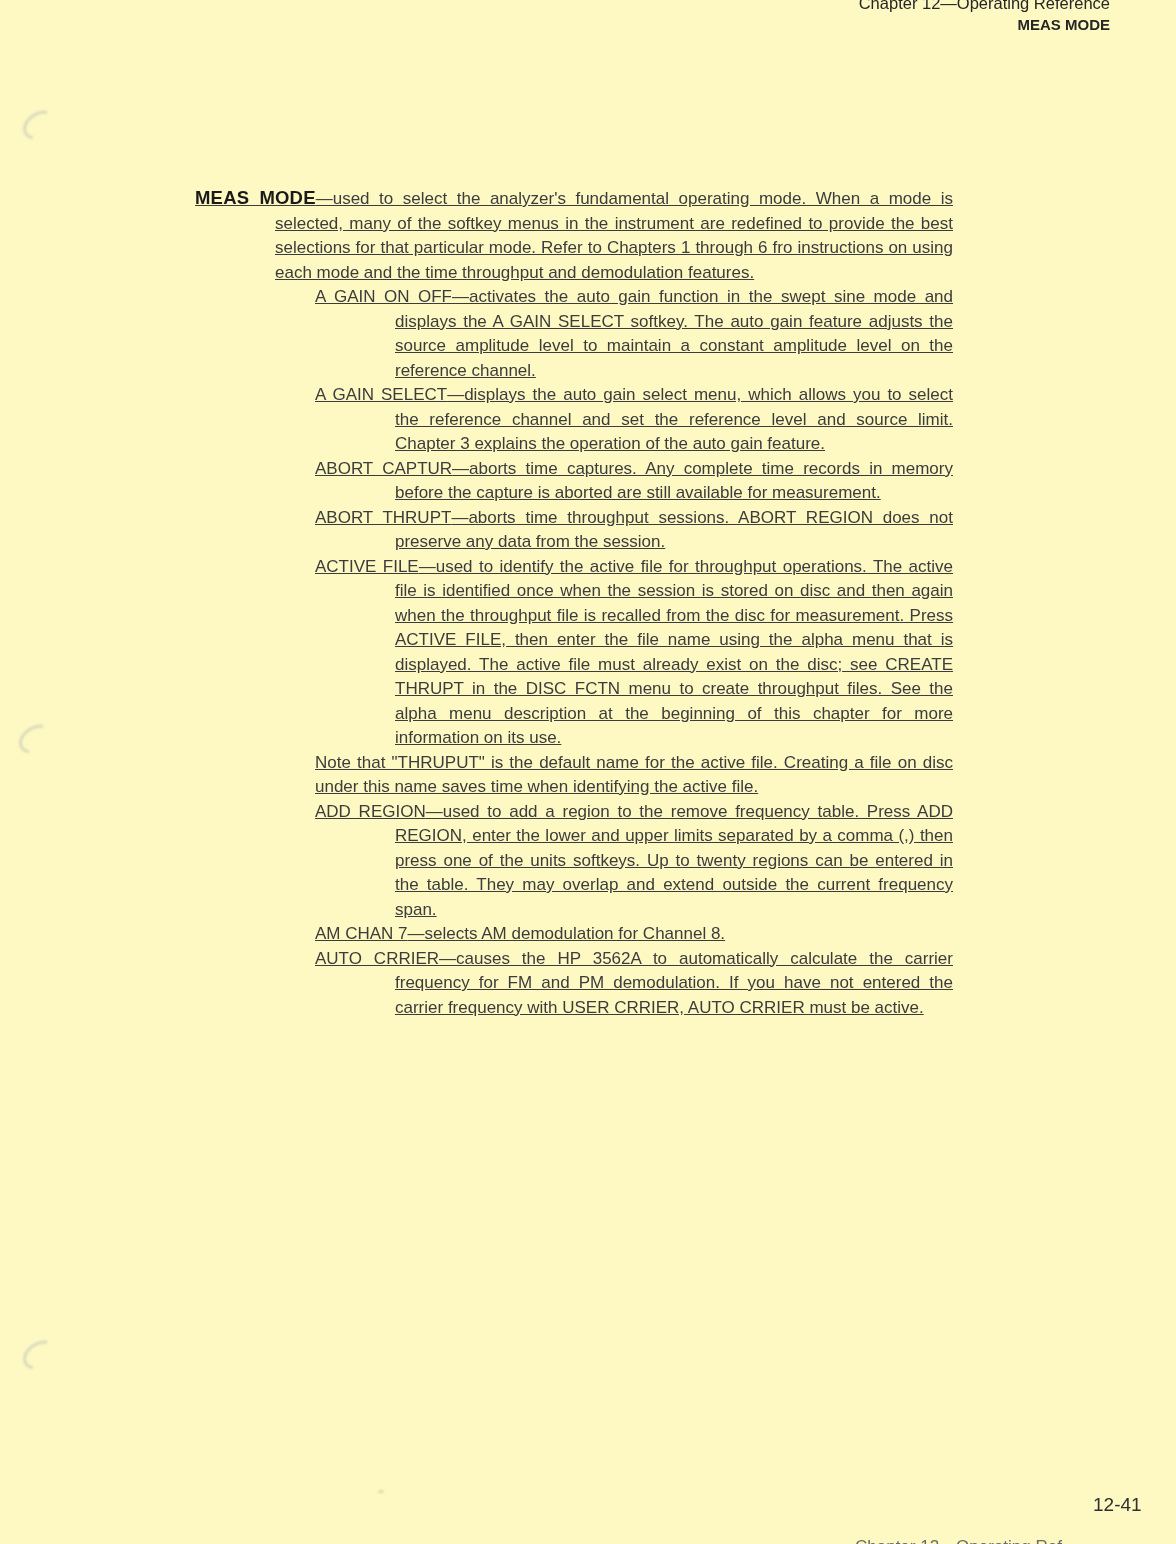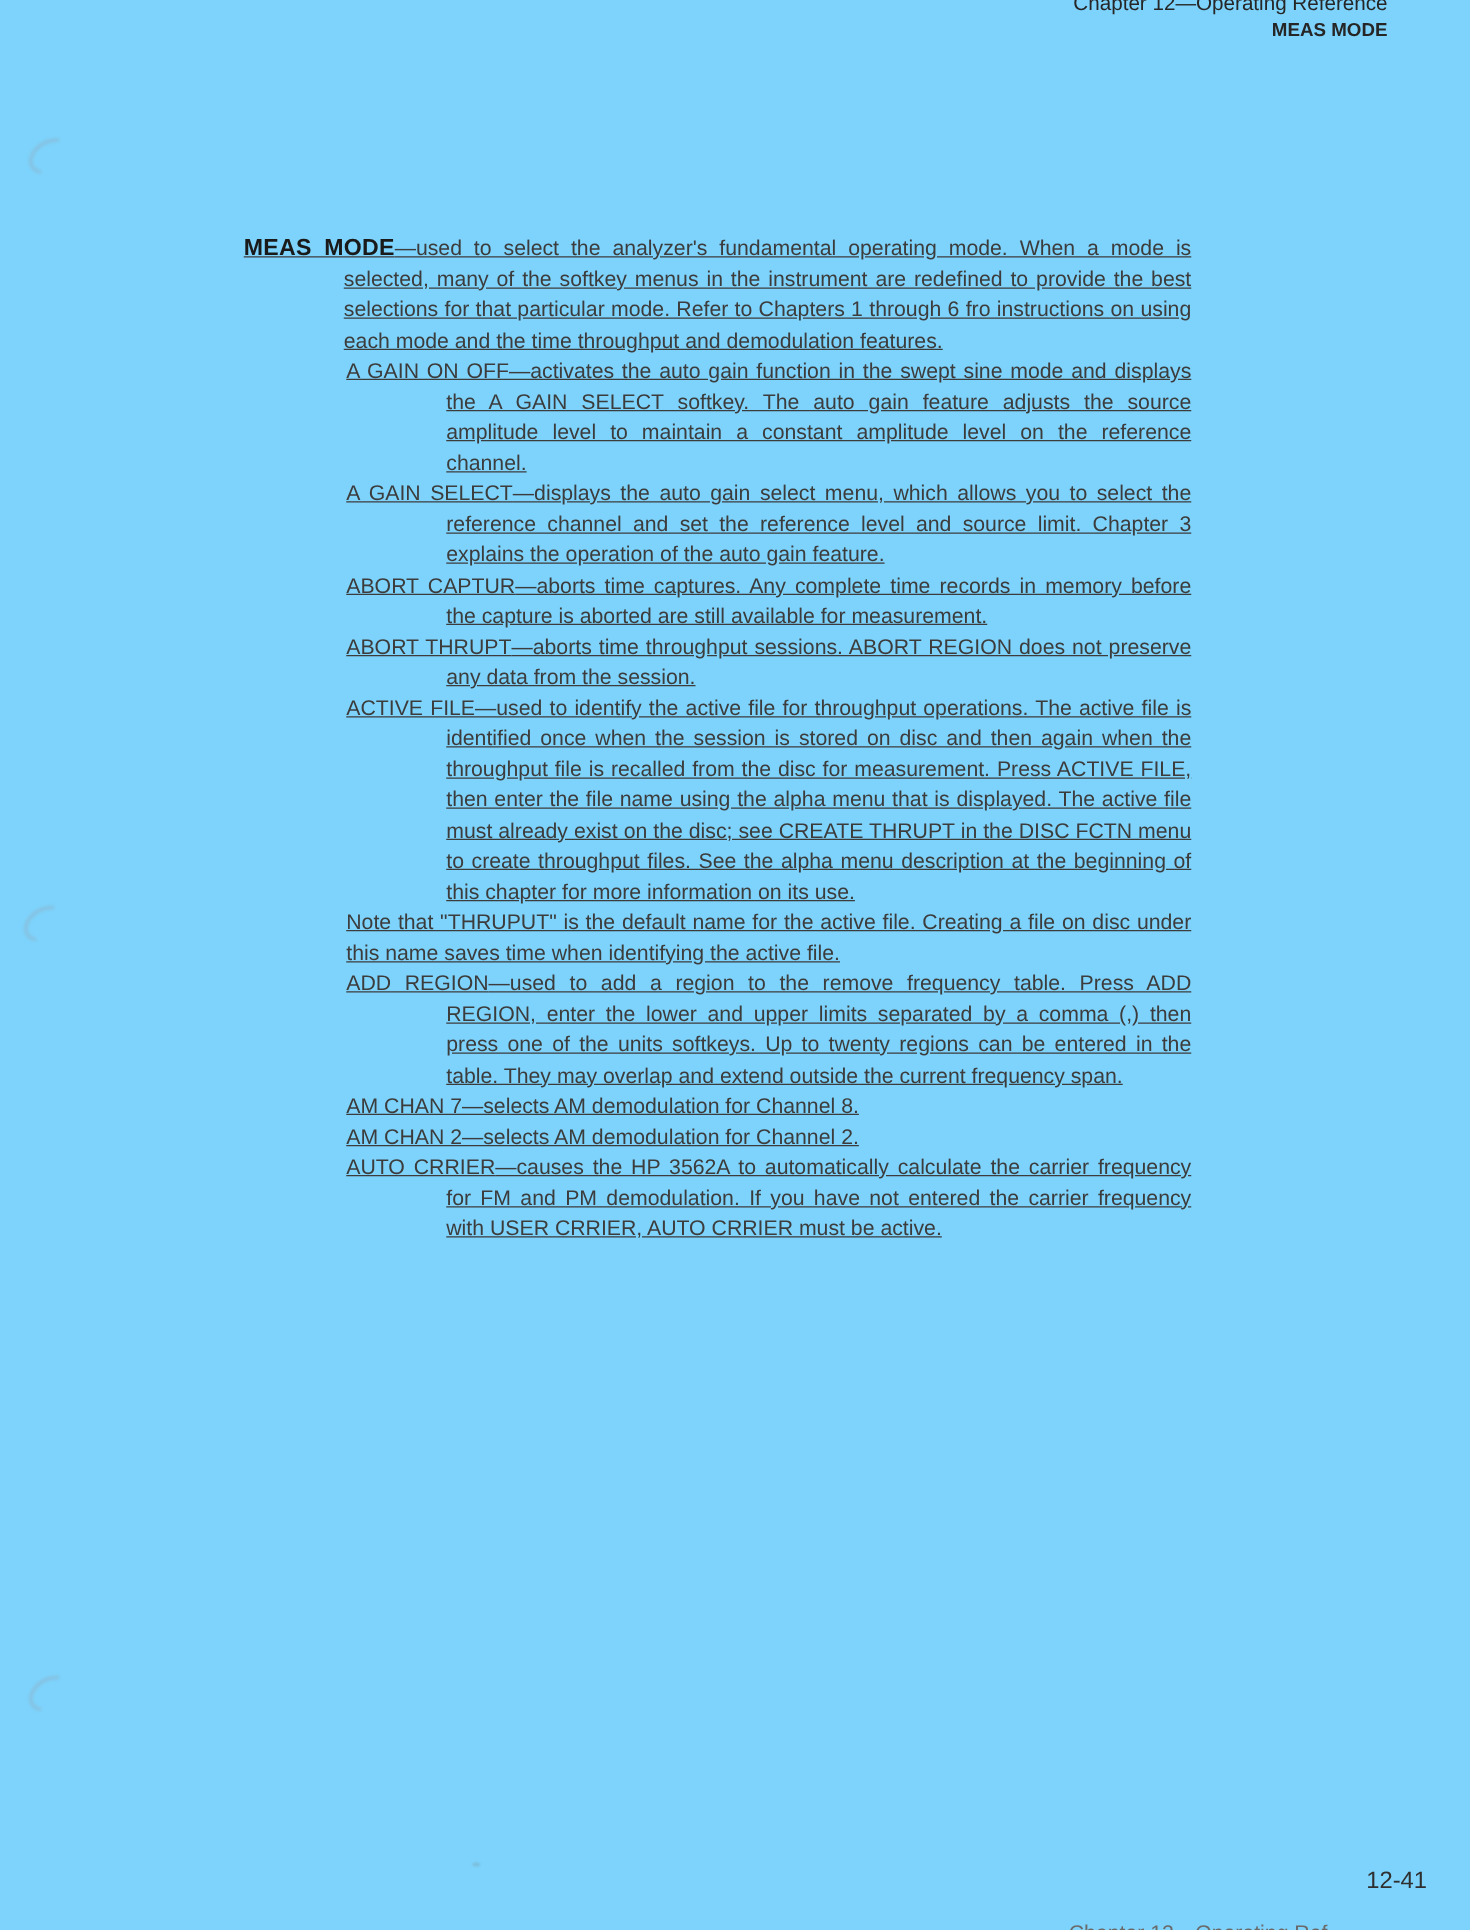--- a/index.html
+++ b/index.html
@@ -7,21 +7,21 @@
     padding: 0;
     width: 1176px;
     height: 1544px;
     overflow: hidden;
     background: #ffffff;
     font-family: "Liberation Sans", sans-serif;
   }
   .page {
     position: absolute;
     inset: 0;
-    background: #7dd3fc;
+    background: #fef9c3;
     color: #3c3c3c;
   }
   
   .smudge {
     position: absolute;
     width: 30px;
     height: 20px;
     border: 3px solid rgba(150,160,175,0.35);
     border-bottom-color: transparent;
     border-right-color: transparent;
@@ -78,21 +78,21 @@
     padding-left: 80px;
     text-indent: -80px;
   }
   .intro .term {
     font-weight: bold;
     font-size: 18.5px;
     letter-spacing: 0.2px;
     color: #1a1a1a;
   }
   .entries {
-    margin-left: 82px;
+    margin-left: 120px;
   }
   .entry {
     padding-left: 80px;
     text-indent: -80px;
     margin-top: 22px;
   }
   .note {
     margin-left: 80px;
     margin-top: 22px;
   }
@@ -142,21 +142,20 @@
       <p class="entry"><span>ABORT THRUPT</span><span>—aborts time throughput sessions. ABORT REGION does not preserve any data from the session.</span></p>
 
       <p class="entry"><span>ACTIVE FILE</span><span>—used to identify the active file for throughput operations. The active file is identified once when the session is stored on disc and then again when the throughput file is recalled from the disc for measurement. Press ACTIVE FILE, then enter the file name using the alpha menu that is displayed. The active file must already exist on the disc; see CREATE THRUPT in the DISC FCTN menu to create throughput files. See the alpha menu description at the beginning of this chapter for more information on its use.</span></p>
 
       <p class="note">Note that "THRUPUT" is the default name for the active file. Creating a file on disc under this name saves time when identifying the active file.</p>
 
       <p class="entry"><span>ADD REGION</span><span>—used to add a region to the remove frequency table. Press ADD REGION, enter the lower and upper limits separated by a comma (,) then press one of the units softkeys. Up to twenty regions can be entered in the table. They may overlap and extend outside the current frequency span.</span></p>
 
       <p class="entry"><span>AM CHAN 7</span><span>—selects AM demodulation for Channel 8.</span></p>
 
-      <p class="entry"><span>AM CHAN 2</span><span>—selects AM demodulation for Channel 2.</span></p>
 
       <p class="entry"><span>AUTO CRRIER</span><span>—causes the HP 3562A to automatically calculate the carrier frequency for FM and PM demodulation. If you have not entered the carrier frequency with USER CRRIER, AUTO CRRIER must be active.</span></p>
 
     </div>
   </div>
 
   <div class="page-number">12-41</div>
   <div class="footer-partial">Chapter 12—Operating Ref</div>
 
 </div>

